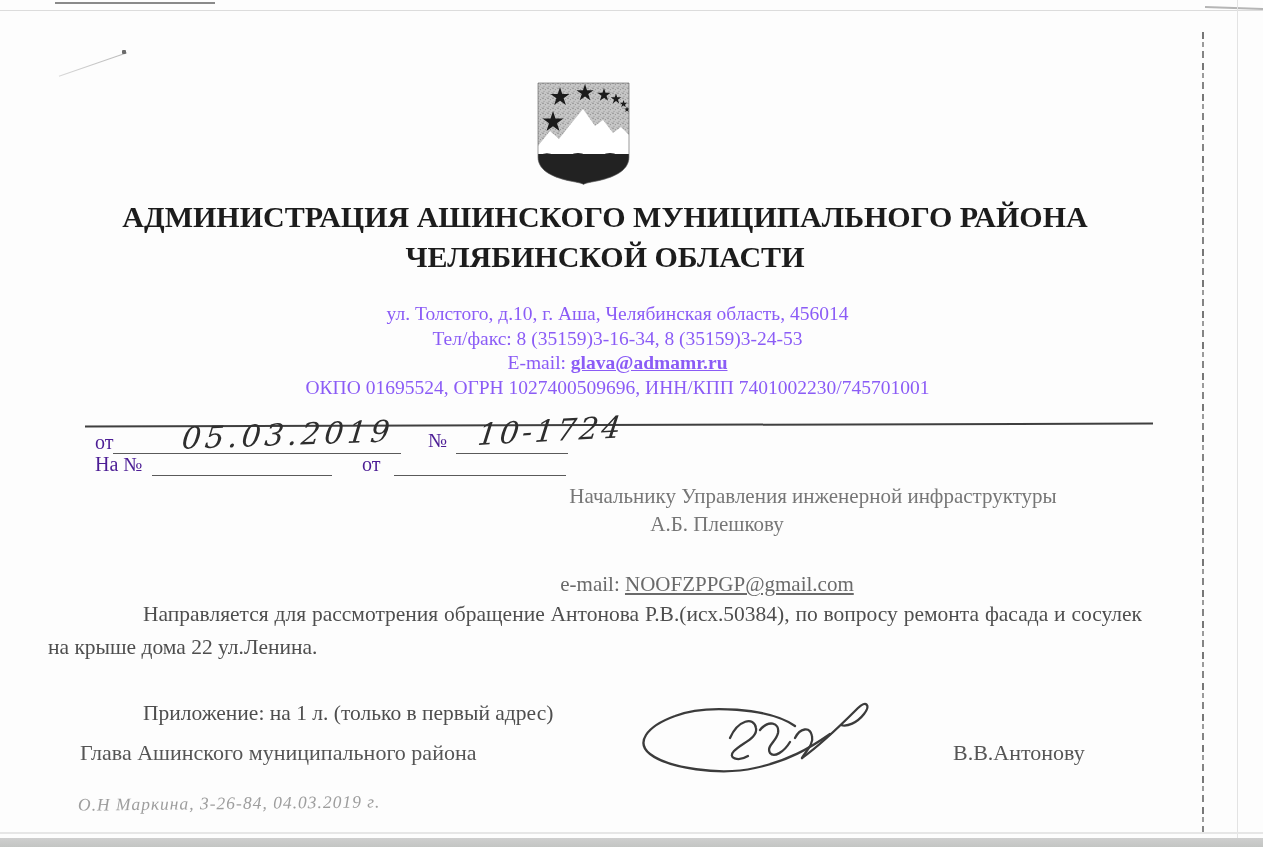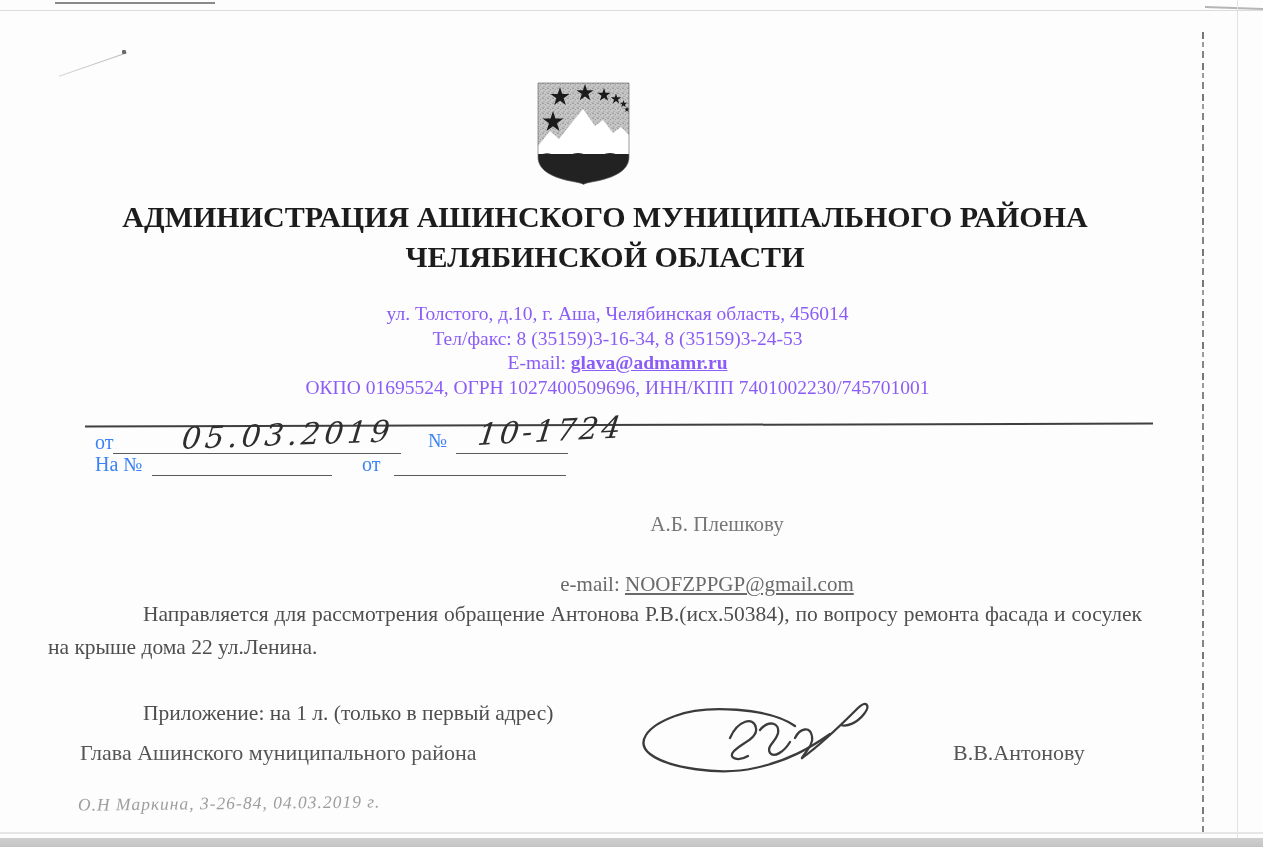--- a/index.html
+++ b/index.html
@@ -38,21 +38,21 @@
   .org-title.l2{top:240px;}
   .addr-line{position:absolute;left:0;width:1235px;text-align:center;font-size:19.5px;color:#8b5cf6;white-space:nowrap;}
   .addr-1{top:303px;}
   .addr-2{top:328px;}
   .addr-3{top:352px;}
   .addr-4{top:377px;}
   .email-strong{font-weight:bold;text-decoration:underline;}
 
   
   .rule-long{position:absolute;left:85px;top:424px;width:1068px;height:2px;background:#3f3f3f;transform:rotate(-0.15deg);}
-  .ref-label{position:absolute;font-size:20px;color:#3b82f6;}
+  .ref-label{position:absolute;font-size:20px;color:#4c1d95;}
   .lbl-ot1{left:95px;top:431px;}
   .lbl-num{left:428px;top:429px;}
   .lbl-na{left:95px;top:453px;}
   .lbl-ot2{left:362px;top:453px;}
   .uline{position:absolute;height:1px;border-bottom:1.5px solid #5a5a5a;}
   .u-date{left:113px;top:452px;width:288px;}
   .u-num{left:456px;top:452px;width:112px;}
   .u-na{left:152px;top:474px;width:180px;}
   .u-ot2{left:394px;top:474px;width:172px;}
   .handwrite{position:absolute;font-family:"DejaVu Serif",serif;font-style:italic;color:#2e2e2e;white-space:nowrap;}
@@ -141,20 +141,21 @@
   <div class="uline u-date"></div>
   <span class="handwrite hw-date">05.03.2019</span>
   <span class="ref-label lbl-num">№</span>
   <div class="uline u-num"></div>
   <span class="handwrite hw-num">10-1724</span>
   <span class="ref-label lbl-na">На №</span>
   <div class="uline u-na"></div>
   <span class="ref-label lbl-ot2">от</span>
   <div class="uline u-ot2"></div>
 
+  <div class="rcpt rcpt-1">Начальнику Управления инженерной инфраструктуры</div>
   <div class="rcpt rcpt-2">А.Б. Плешкову</div>
   <div class="rcpt rcpt-4"><span>e-mail: </span><span class="rcpt-email">NOOFZPPGP@gmail.com</span></div>
 
   <div class="body-par par-1">Направляется для рассмотрения обращение Антонова Р.В.(исх.50384), по вопросу ремонта фасада и сосулек на крыше дома 22 ул.Ленина.</div>
   <div class="body-par par-3">Приложение: на 1 л. (только в первый адрес)</div>
 
   <div class="sig-position">Глава Ашинского муниципального района</div>
   <div class="sig-mark">
     <svg width="250" height="90" viewBox="0 0 250 90" xmlns="http://www.w3.org/2000/svg">
       <g fill="none" stroke="#272727" stroke-width="2.3" stroke-linecap="round" opacity="0.9">

